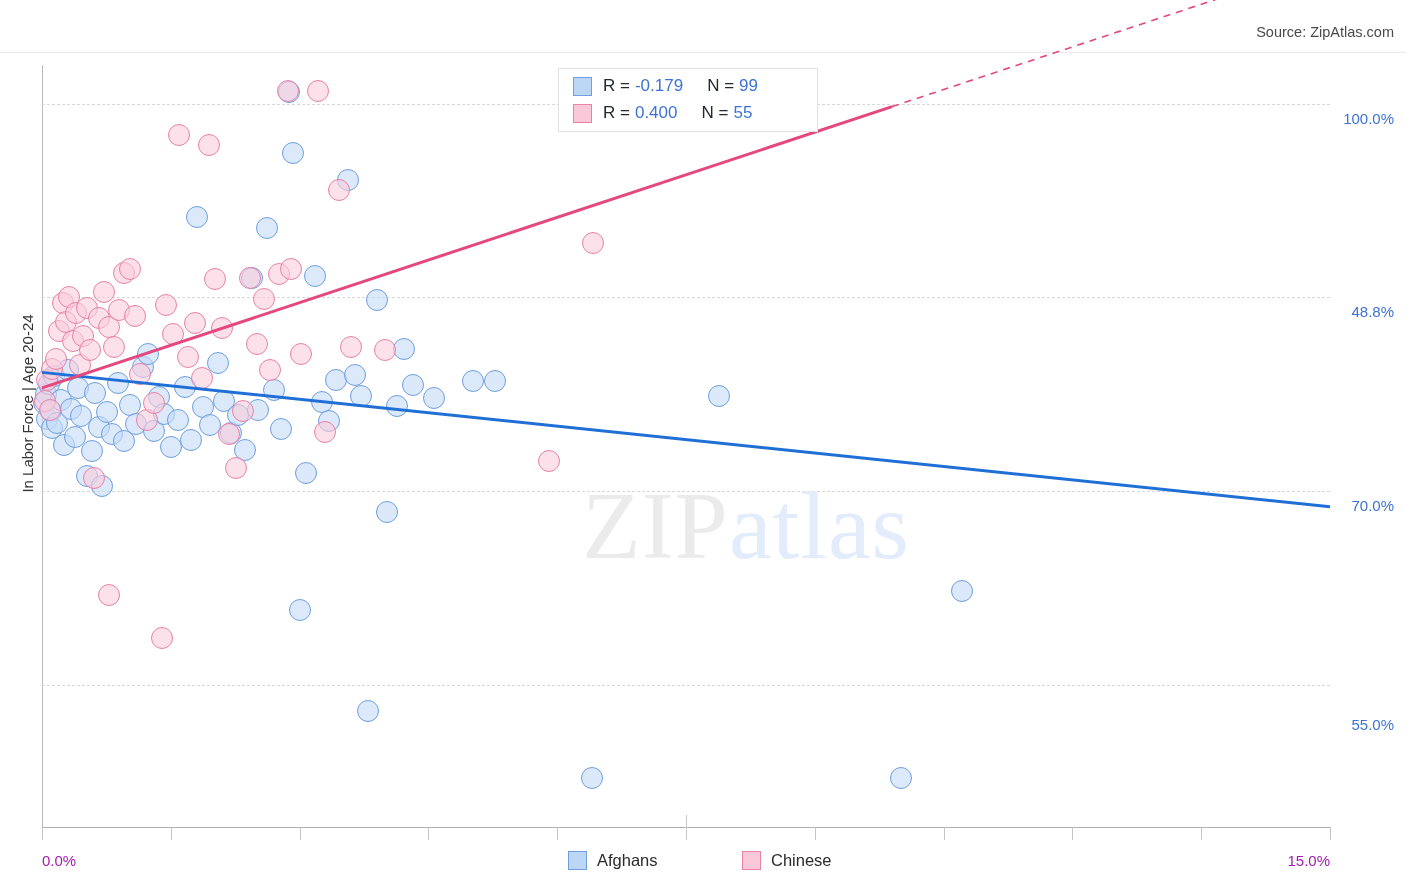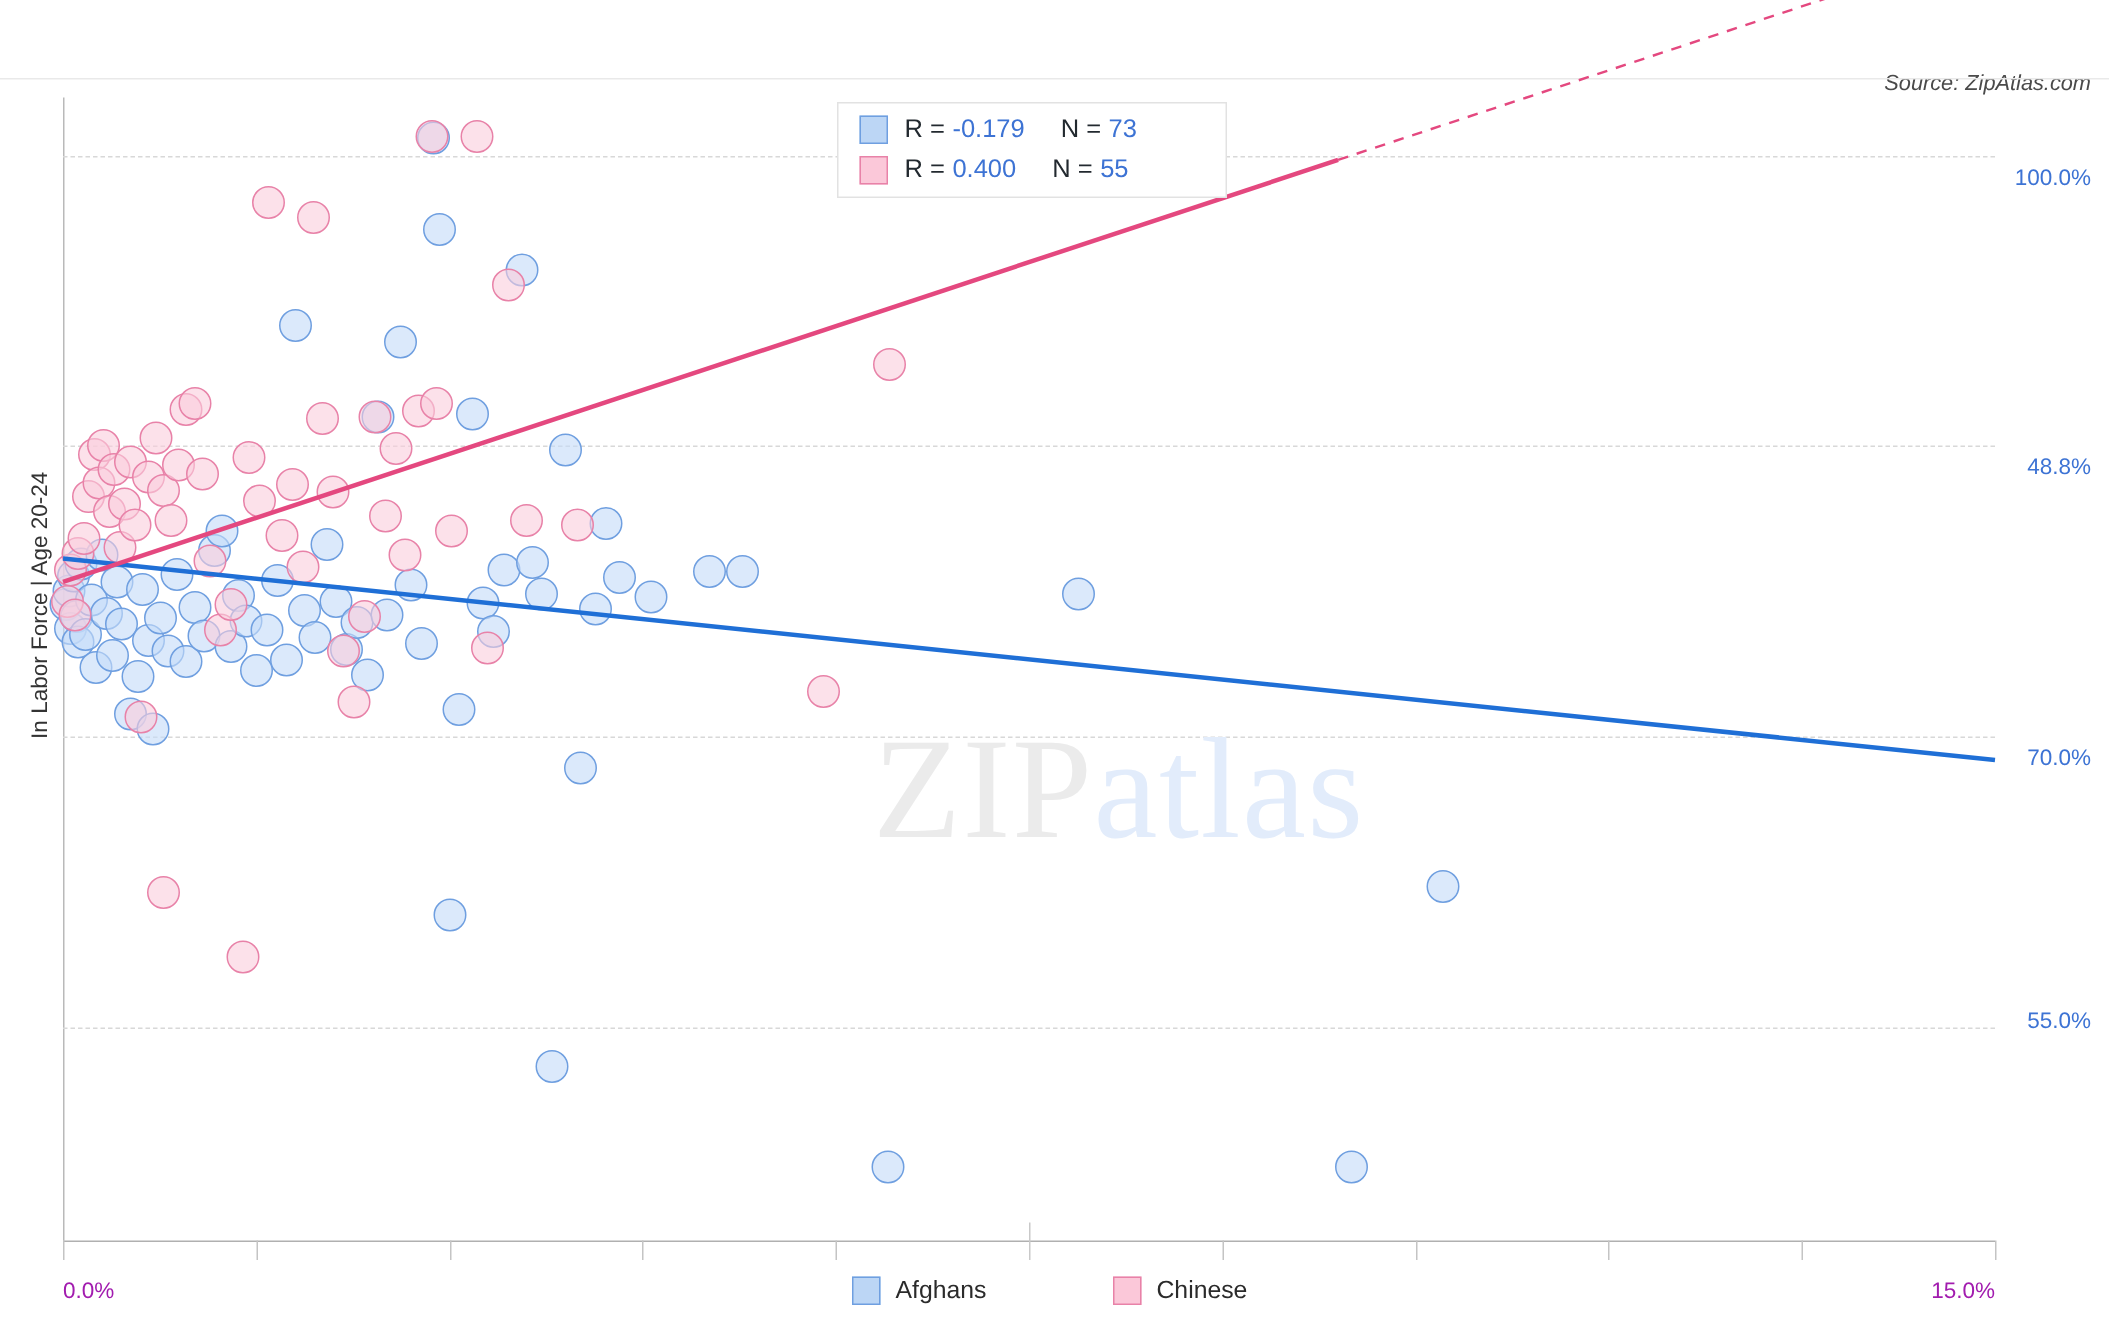--- a/index.html
+++ b/index.html
@@ -27,24 +27,22 @@
     letter-spacing: 0.1px;
     color: #2b2b2b;
     font-family: "Liberation Sans", sans-serif;
     white-space: nowrap;
   }
   .chart-source {
     position: absolute;
     right: 12px;
     top: 24px;
     font-size: 14.5px;
-    font-style: italic;
     color: #4a4a4a;
     white-space: nowrap;
-    margin-top: 24px;
   }
   .header-rule {
     position: absolute;
     left: 0;
     top: 52px;
     width: 1406px;
     height: 1px;
     background: #e9e9e9;
   }
   
@@ -359,21 +357,21 @@
           <line x1="0" y1="322.88135593220335" x2="850.08" y2="41.5871186440678" stroke="#e4487f" stroke-width="3"></line>
           <line x1="850.08" y1="41.5871186440678" x2="1288" y2="-103.32203389830511" stroke="#e4487f" stroke-width="1.6" stroke-dasharray="7 6"></line>
         </g>
     </svg>
   </div>
 
   <div id="ytick-labels">
       <div class="ytick-label" style="top: 109.746px;">100.0%</div>
       <div class="ytick-label" style="top: 303.475px;">48.8%</div>
       <div class="ytick-label" style="top: 497.203px;">70.0%</div>
-      <div class="ytick-label" style="top: 672px;">55.0%</div>
+      <div class="ytick-label" style="top: 716px;">55.0%</div>
     </div>
   <div id="xticks">
       <div class="xtick" style="left: 42px;"></div>
       <div class="xtick" style="left: 170.8px;"></div>
       <div class="xtick" style="left: 299.6px;"></div>
       <div class="xtick" style="left: 428.4px;"></div>
       <div class="xtick" style="left: 557.2px;"></div>
       <div class="xtick xtick-major" style="left: 686px;"></div>
       <div class="xtick" style="left: 814.8px;"></div>
       <div class="xtick" style="left: 943.6px;"></div>
@@ -385,21 +383,21 @@
   <div class="xaxis-label" style="left:42px;">0.0%</div>
   <div class="xaxis-label" style="left:1330px; transform:translateX(-100%);">15.0%</div>
 
   <div class="legend-box">
     <div class="legend-row r1">
       <span class="sw sw-blue"></span>
       <span class="lg-k">R =</span>
       <span class="lg-v">-0.179</span>
       <span class="lg-gap"></span>
       <span class="lg-k">N =</span>
-      <span class="lg-v">73</span>
+      <span class="lg-v">99</span>
     </div>
     <div class="legend-row r2">
       <span class="sw sw-pink"></span>
       <span class="lg-k">R =</span>
       <span class="lg-v">0.400</span>
       <span class="lg-gap"></span>
       <span class="lg-k">N =</span>
       <span class="lg-v">55</span>
     </div>
   </div>

